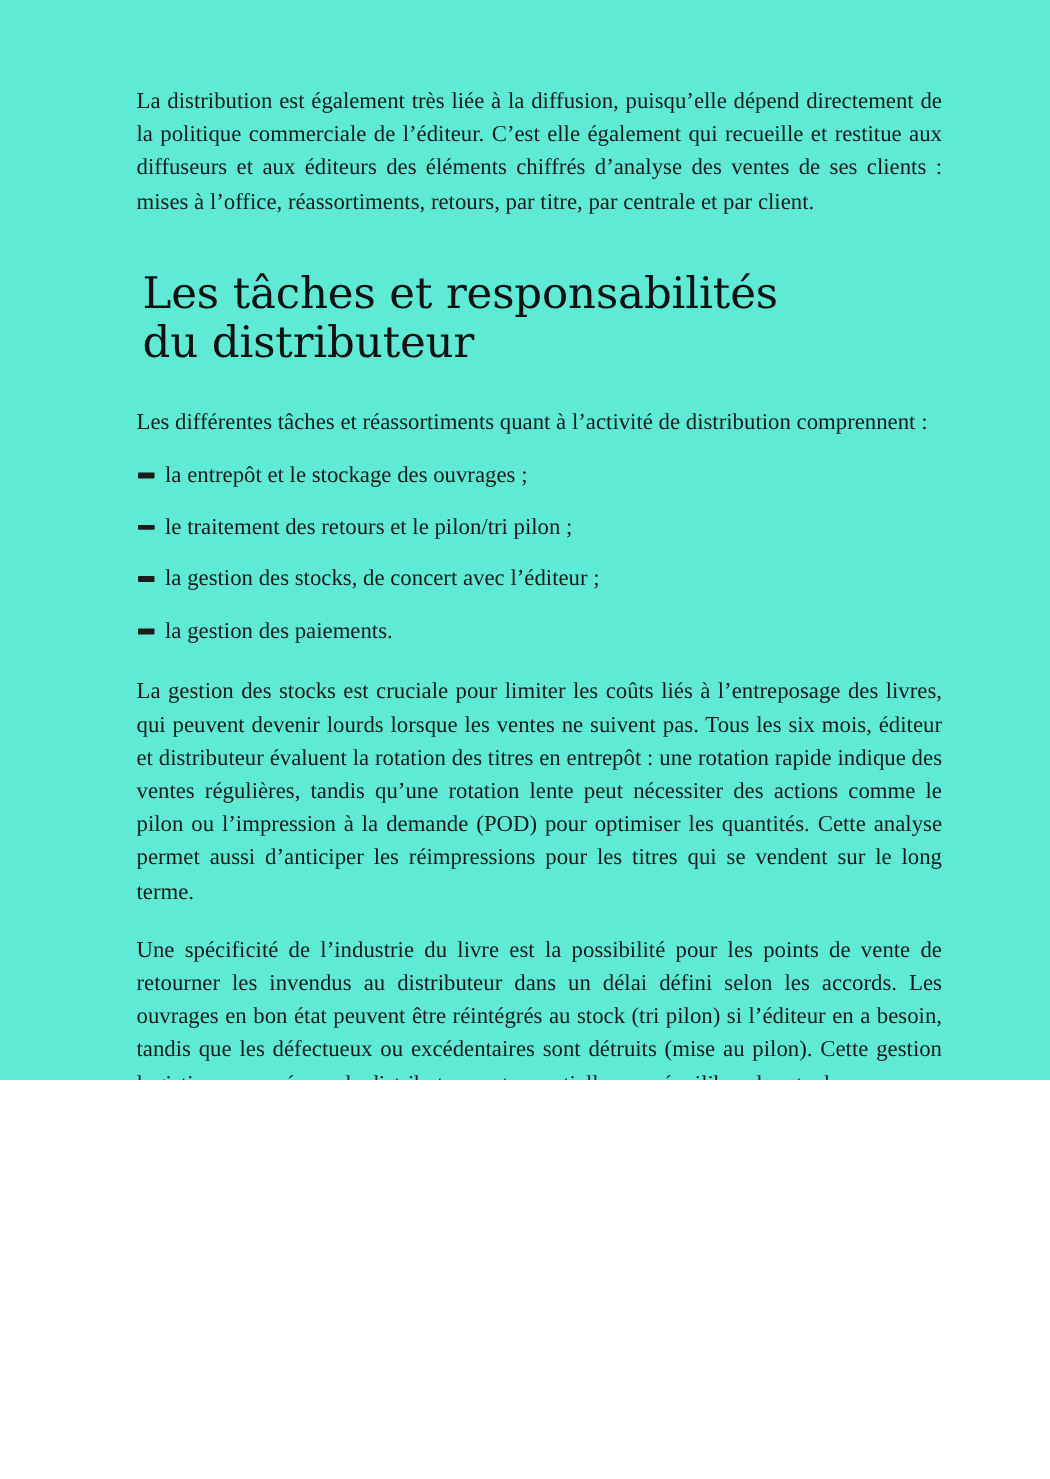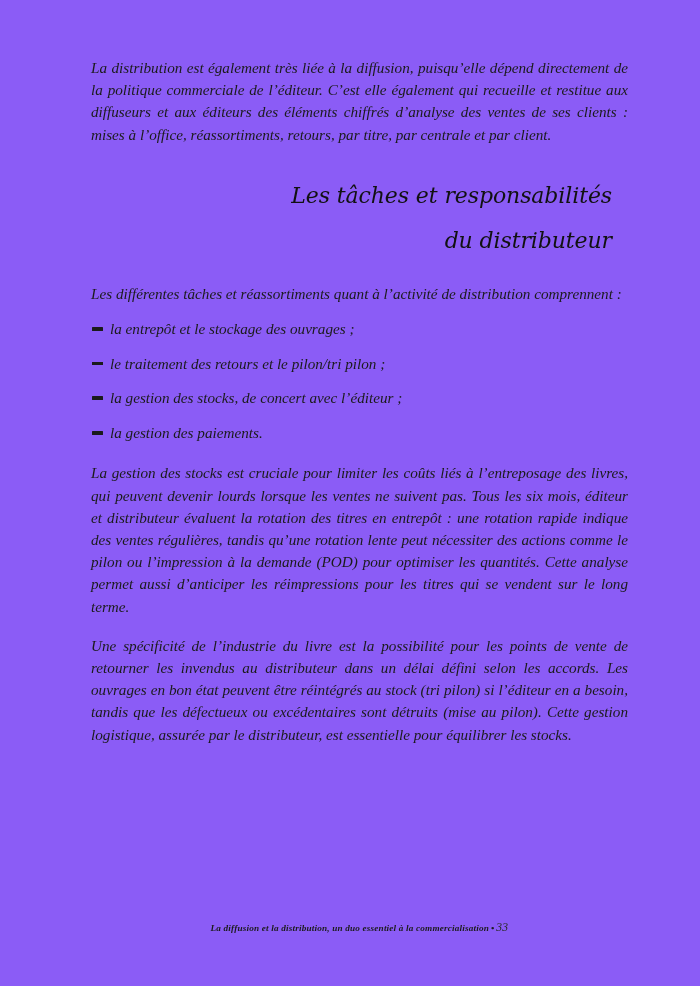--- a/index.html
+++ b/index.html
@@ -13,24 +13,23 @@
     position: relative;
     font-family: "DejaVu Serif", "Liberation Serif", serif;
     color: #1a1a1a;
     -webkit-font-smoothing: antialiased;
   }
 
   .page {
     position: absolute;
     left: 0; top: 0;
     width: 700px;
-    height: 986px;
+    height: 720px;
     overflow: hidden;
-    background: #8b5cf6;
-    font-style: italic;
+    background: #5eead4;
   }
 
   .content {
     position: absolute;
     left: 91px;
     top: 57px;
     width: 537px;
   }
 
   p.body-par {
@@ -40,28 +39,27 @@
     line-height: 22.2px;
     text-align: justify;
     text-justify: inter-word;
     color: #1b1b1b;
     hyphens: none;
   }
 
   .par-gap { height: 17px; }
 
   h2.section-title {
-    margin: 16px;
+    margin: 4px;
     font-family: "DejaVu Serif", "Liberation Serif", serif;
-    font-size: 22px;
+    font-size: 29px;
     line-height: 29.5px;
     font-weight: 400;
     letter-spacing: -0.1px;
     color: #111111;
-    text-align: right;
   }
 
   .title-block {
     margin-top: 35px;
     margin-bottom: 27px;
   }
 
   ul.task-list {
     list-style: none;
     margin: 0;

